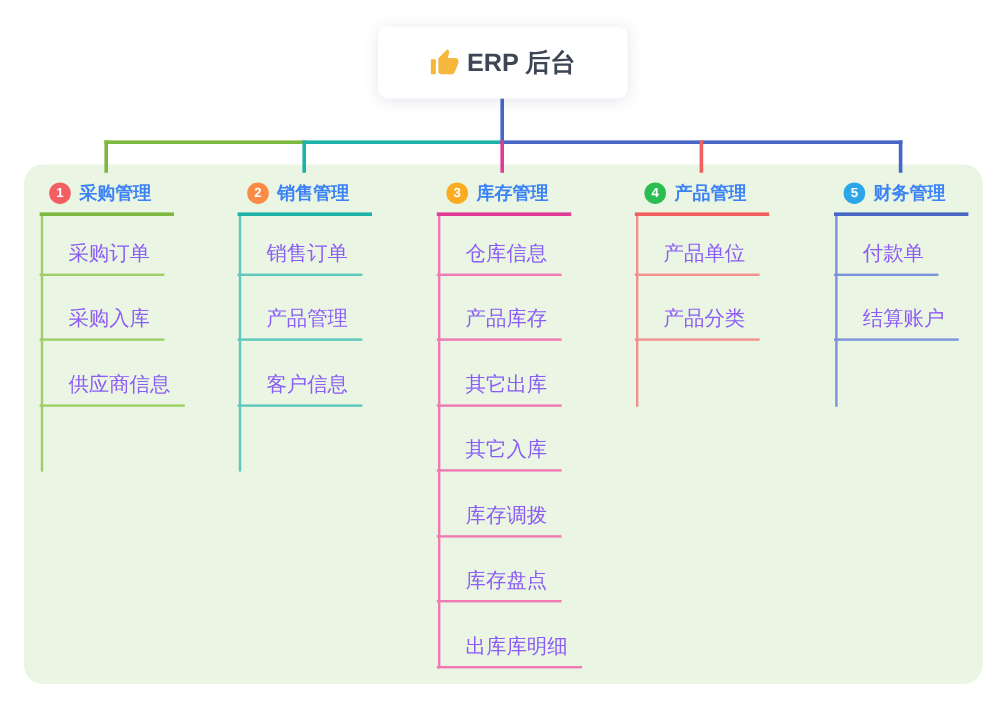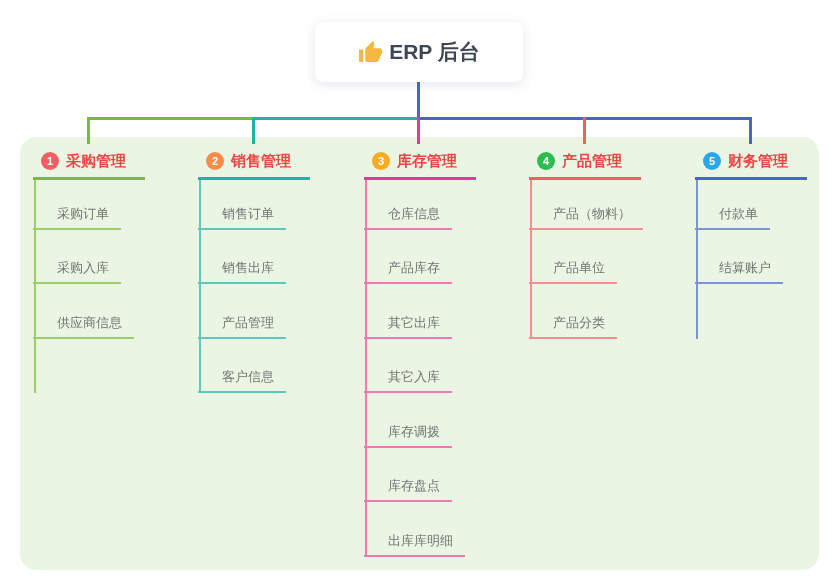--- a/index.html
+++ b/index.html
@@ -37,36 +37,36 @@
   .bheader {
     width:112px; height:29px; box-sizing:border-box;
     padding:0 0 6px 8px; border-bottom:3px solid var(--c);
     display:flex; align-items:center; gap:7px; cursor:pointer;
   }
   .badge {
     width:18px; height:18px; border-radius:50%; flex:none;
     background:var(--bc); color:#fff; font-size:11px; font-weight:600;
     display:flex; align-items:center; justify-content:center; line-height:1;
   }
-  .blabel { font-size:15px; font-weight:600; color:#ef4444; white-space:nowrap; }
+  .blabel { font-size:15px; font-weight:600; color:#3b82f6; white-space:nowrap; }
 
   .vline { position:absolute; left:1px; top:29px; width:2px; background:var(--ic); }
   .b0 .vline, .b1 .vline { height:213px; }
   .b2 .vline { height:377px; }
   .b3 .vline, .b4 .vline { height:159px; }
 
   .items { position:absolute; left:0; top:24px; }
   .item {
     height:54.5px; box-sizing:border-box; width:fit-content;
     display:flex; align-items:flex-end;
     padding:0 12px 5px 24px;
     border-bottom:2px solid var(--ic);
     white-space:nowrap; cursor:pointer;
   }
-  .item span { font-size:13px; color:#737373; }
+  .item span { font-size:17px; color:#8b5cf6; }
 </style>
 </head>
 <body>
 
 <div class="canvas" style="--connector: #4766c6; --panel: #eaf6e3; --thumb: #f5b73e;">
   <div class="panel"></div>
 
   <div class="root-card">
     <svg class="thumb" viewBox="0 0 24 24" width="25" height="25">
       <path fill="var(--thumb,#f5b73e)" d="M1 21h4V9H1v12zm22-11c0-1.1-.9-2-2-2h-6.31l.95-4.57.03-.32c0-.41-.17-.79-.44-1.06L14.17 1 7.58 7.59C7.22 7.95 7 8.45 7 9v10c0 1.1.9 2 2 2h9c.83 0 1.54-.5 1.84-1.22l3.02-7.05c.09-.23.14-.47.14-.73v-2z"></path>
@@ -107,23 +107,20 @@
     <div class="bheader">
       <span class="badge">2</span>
       <span class="blabel">销售管理</span>
     </div>
     <div class="vline"></div>
     <div class="items">
       <div class="item">
           <span>销售订单</span>
         </div>
       <div class="item">
-          <span>销售出库</span>
-        </div>
-      <div class="item">
           <span>产品管理</span>
         </div>
       <div class="item">
           <span>客户信息</span>
         </div>
     </div>
   </div>
 
   <div class="branch b2" style="--c: #e13c95; --ic: #ef79b3; --bc: #fbab1f;">
     <div class="bheader">
@@ -157,23 +154,20 @@
   </div>
 
   <div class="branch b3" style="--c: #f15f5f; --ic: #f58f8f; --bc: #2cbd51;">
     <div class="bheader">
       <span class="badge">4</span>
       <span class="blabel">产品管理</span>
     </div>
     <div class="vline"></div>
     <div class="items">
       <div class="item">
-          <span>产品（物料）</span>
-        </div>
-      <div class="item">
           <span>产品单位</span>
         </div>
       <div class="item">
           <span>产品分类</span>
         </div>
     </div>
   </div>
 
   <div class="branch b4" style="--c: #4766c6; --ic: #7d93d8; --bc: #2ba6e9;">
     <div class="bheader">

